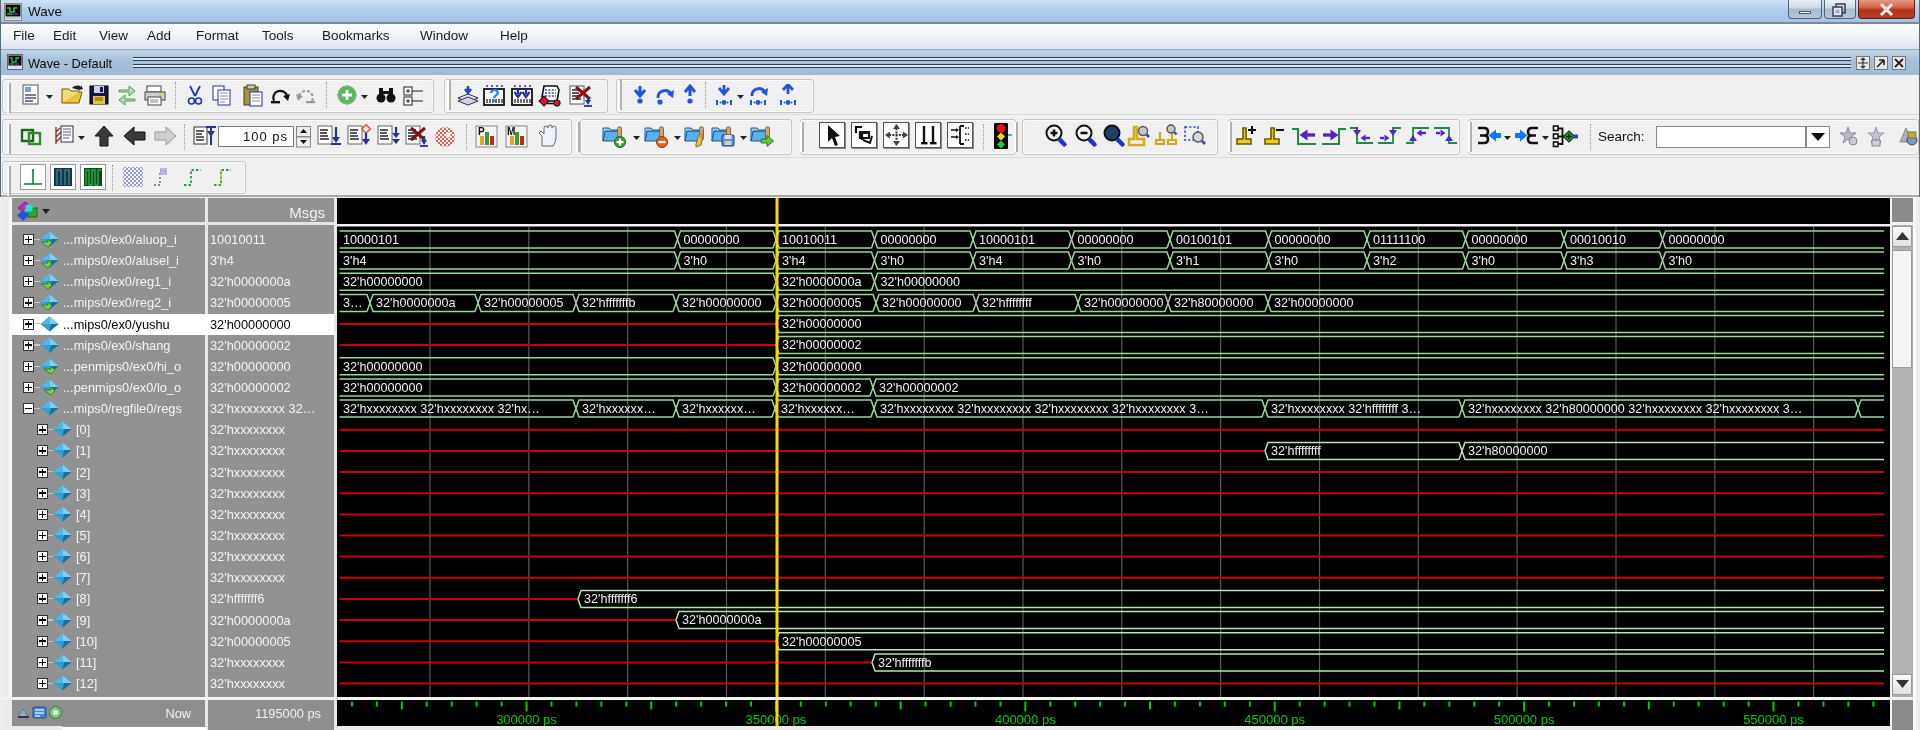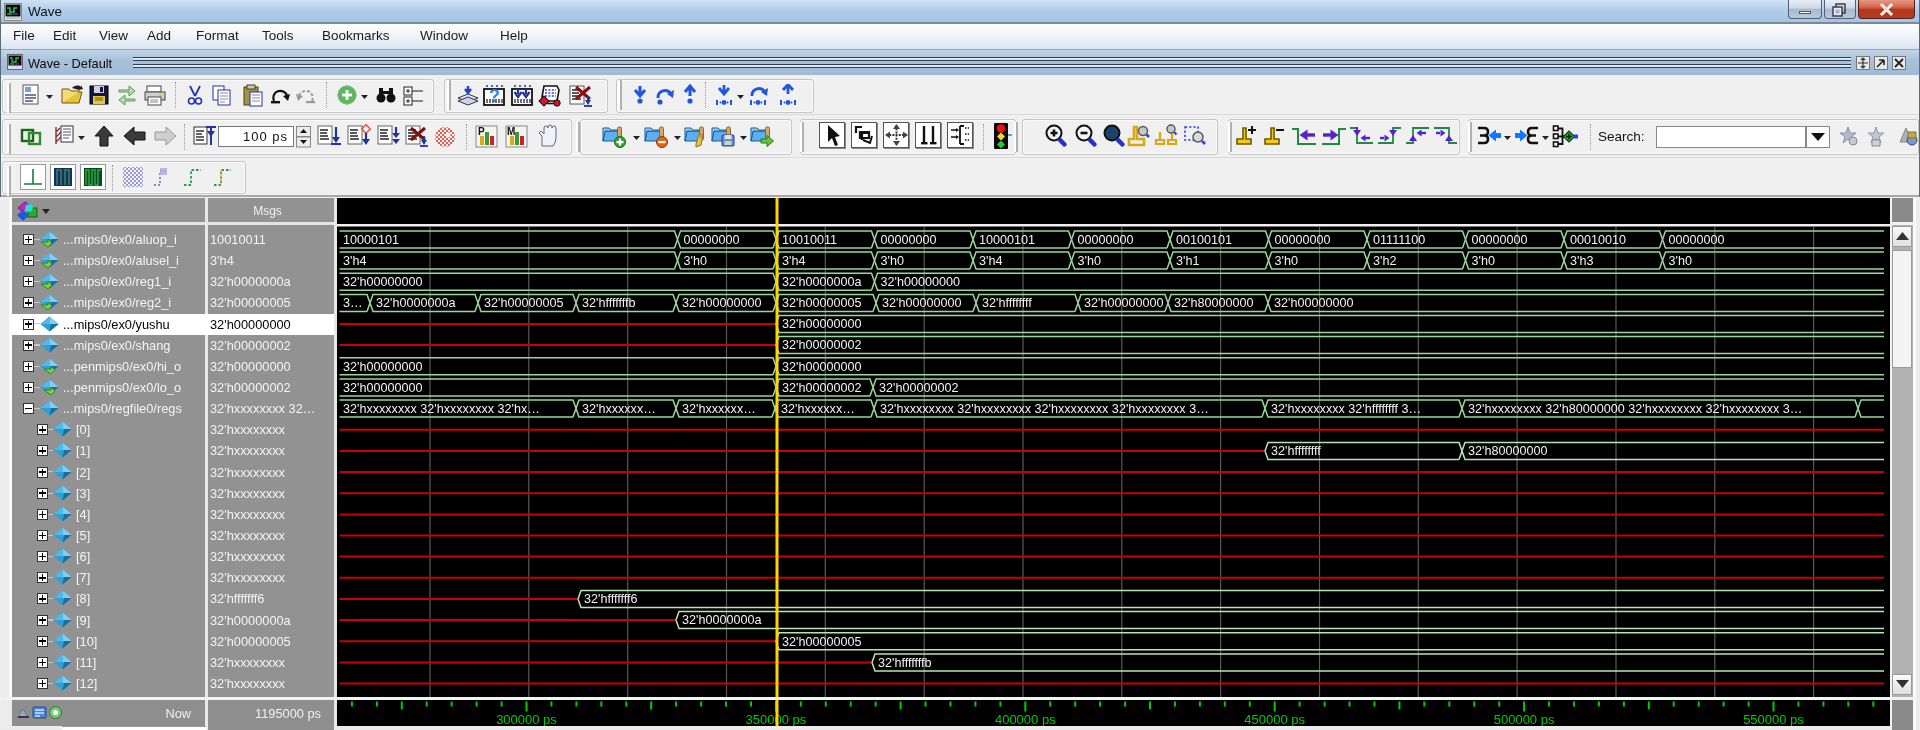--- a/index.html
+++ b/index.html
@@ -1,19 +1,19 @@
 <!DOCTYPE html>
 <html><head><meta charset="utf-8"><style>
 * {margin:0;padding:0;box-sizing:border-box}
 html,body {width:1920px;height:730px;overflow:hidden;font-family:"Liberation Sans",sans-serif;background:#f0f0f0}
 .abs {position:absolute}
 .t13 {font-size:13px;white-space:pre}
 .tl {font-size:12.8px;white-space:pre}
 .tm {font-size:12.8px;white-space:pre;text-align:left}
-.tm2 {font-size:12px;white-space:pre;text-align:center}
+.tm2 {font-size:15px;white-space:pre;text-align:right}
 .expbox {width:11px;height:11px;background:#fff;border:1px solid #333}
 svg text {font-family:"Liberation Sans",sans-serif}
 </style></head>
 <body>
 <svg width="0" height="0">
     <defs>
       <pattern id="chk" width="4" height="4" patternUnits="userSpaceOnUse">
         <rect width="2" height="2" fill="#fff"></rect>
         <rect x="2" y="2" width="2" height="2" fill="#fff"></rect>
       </pattern>

